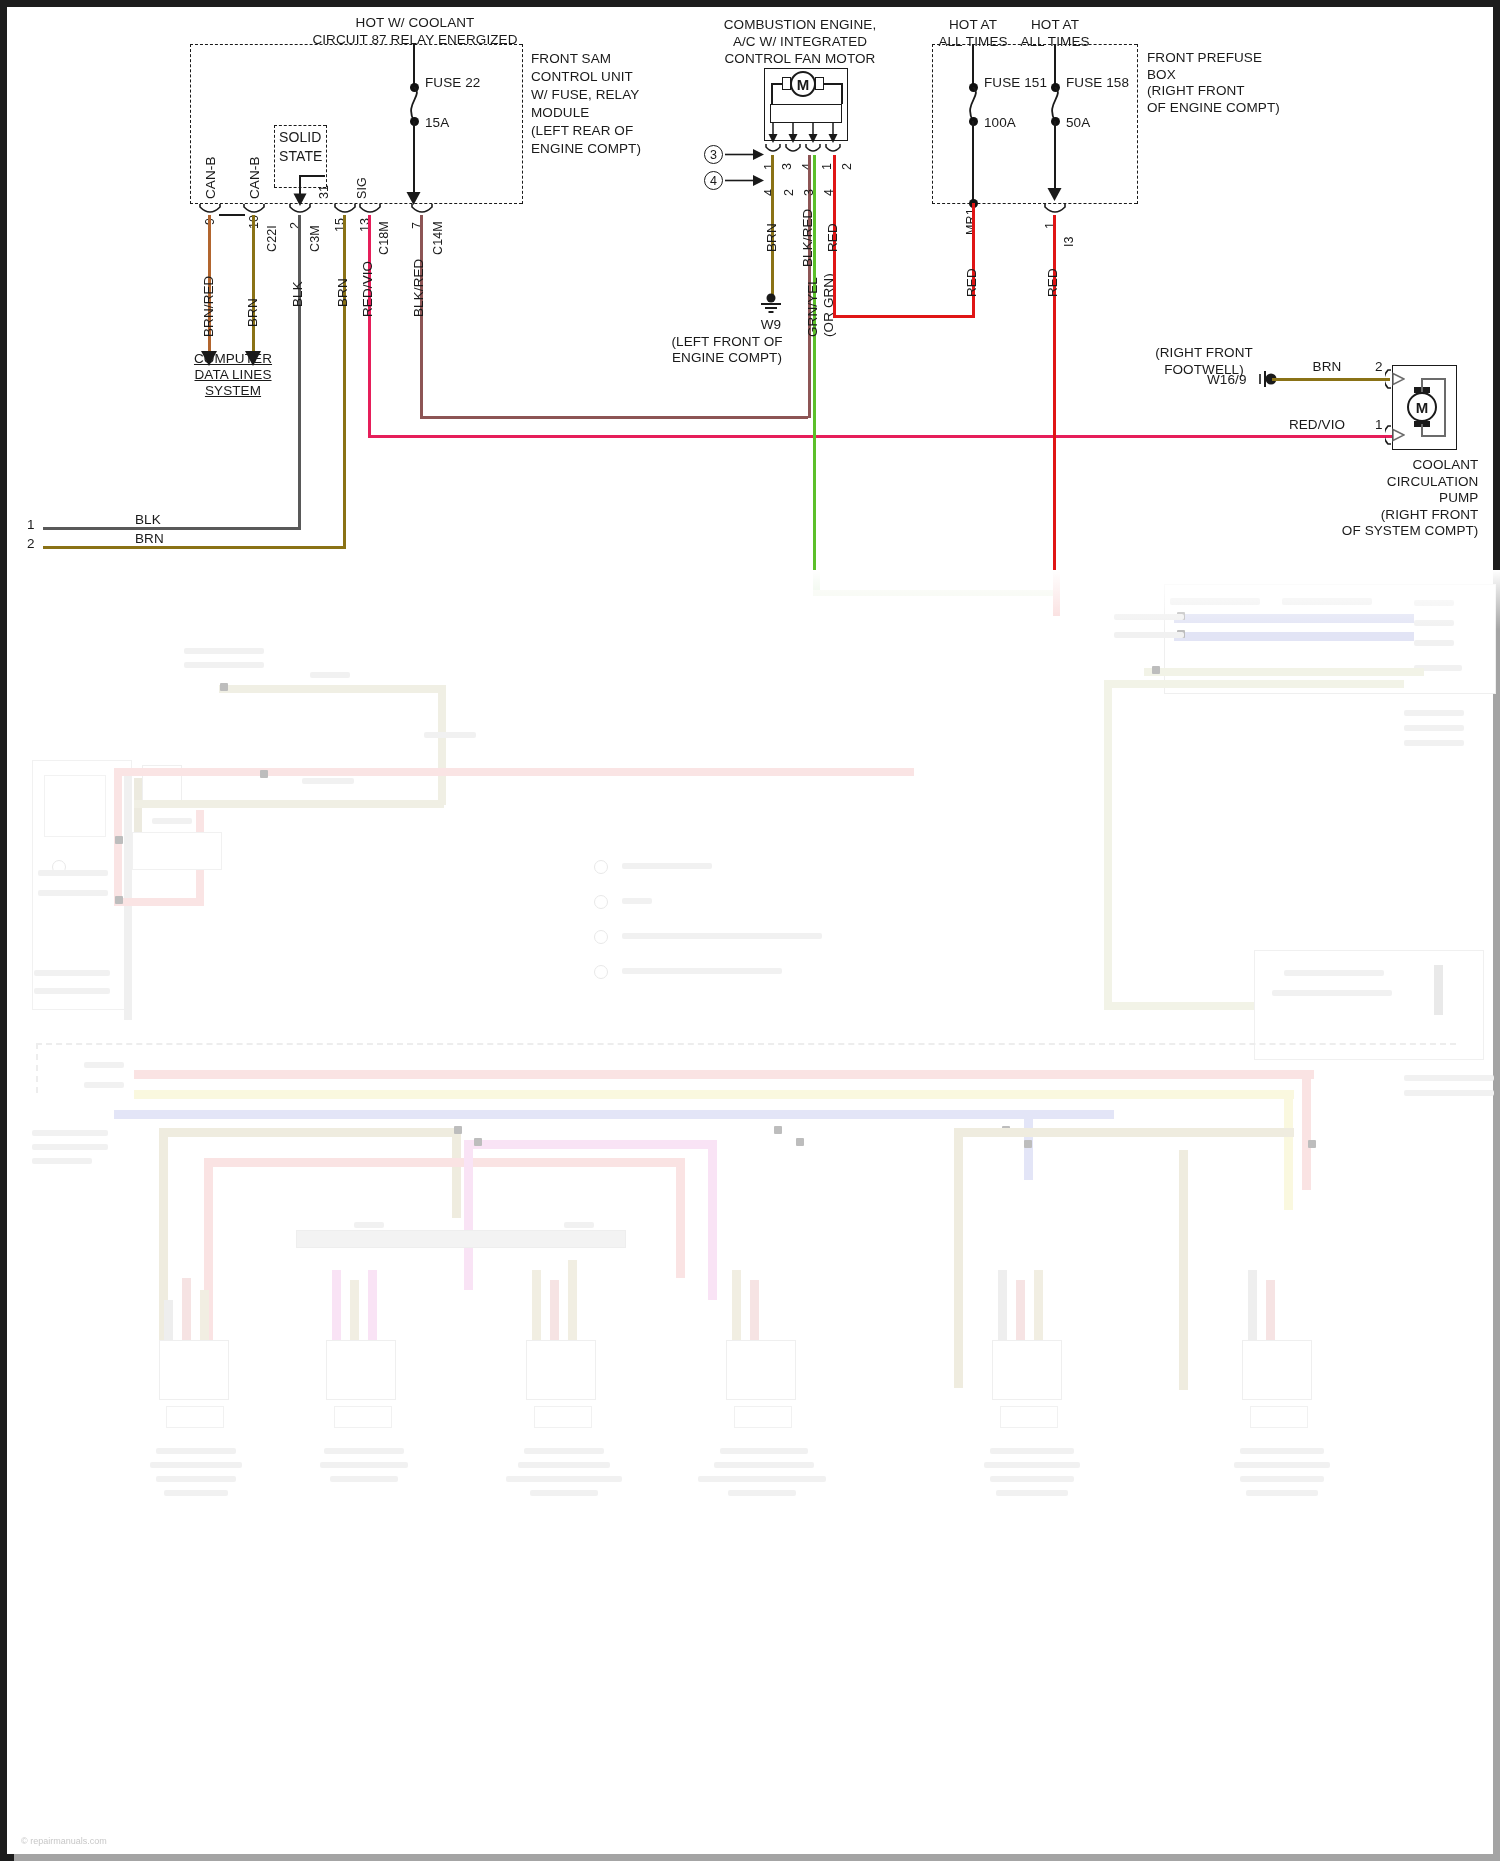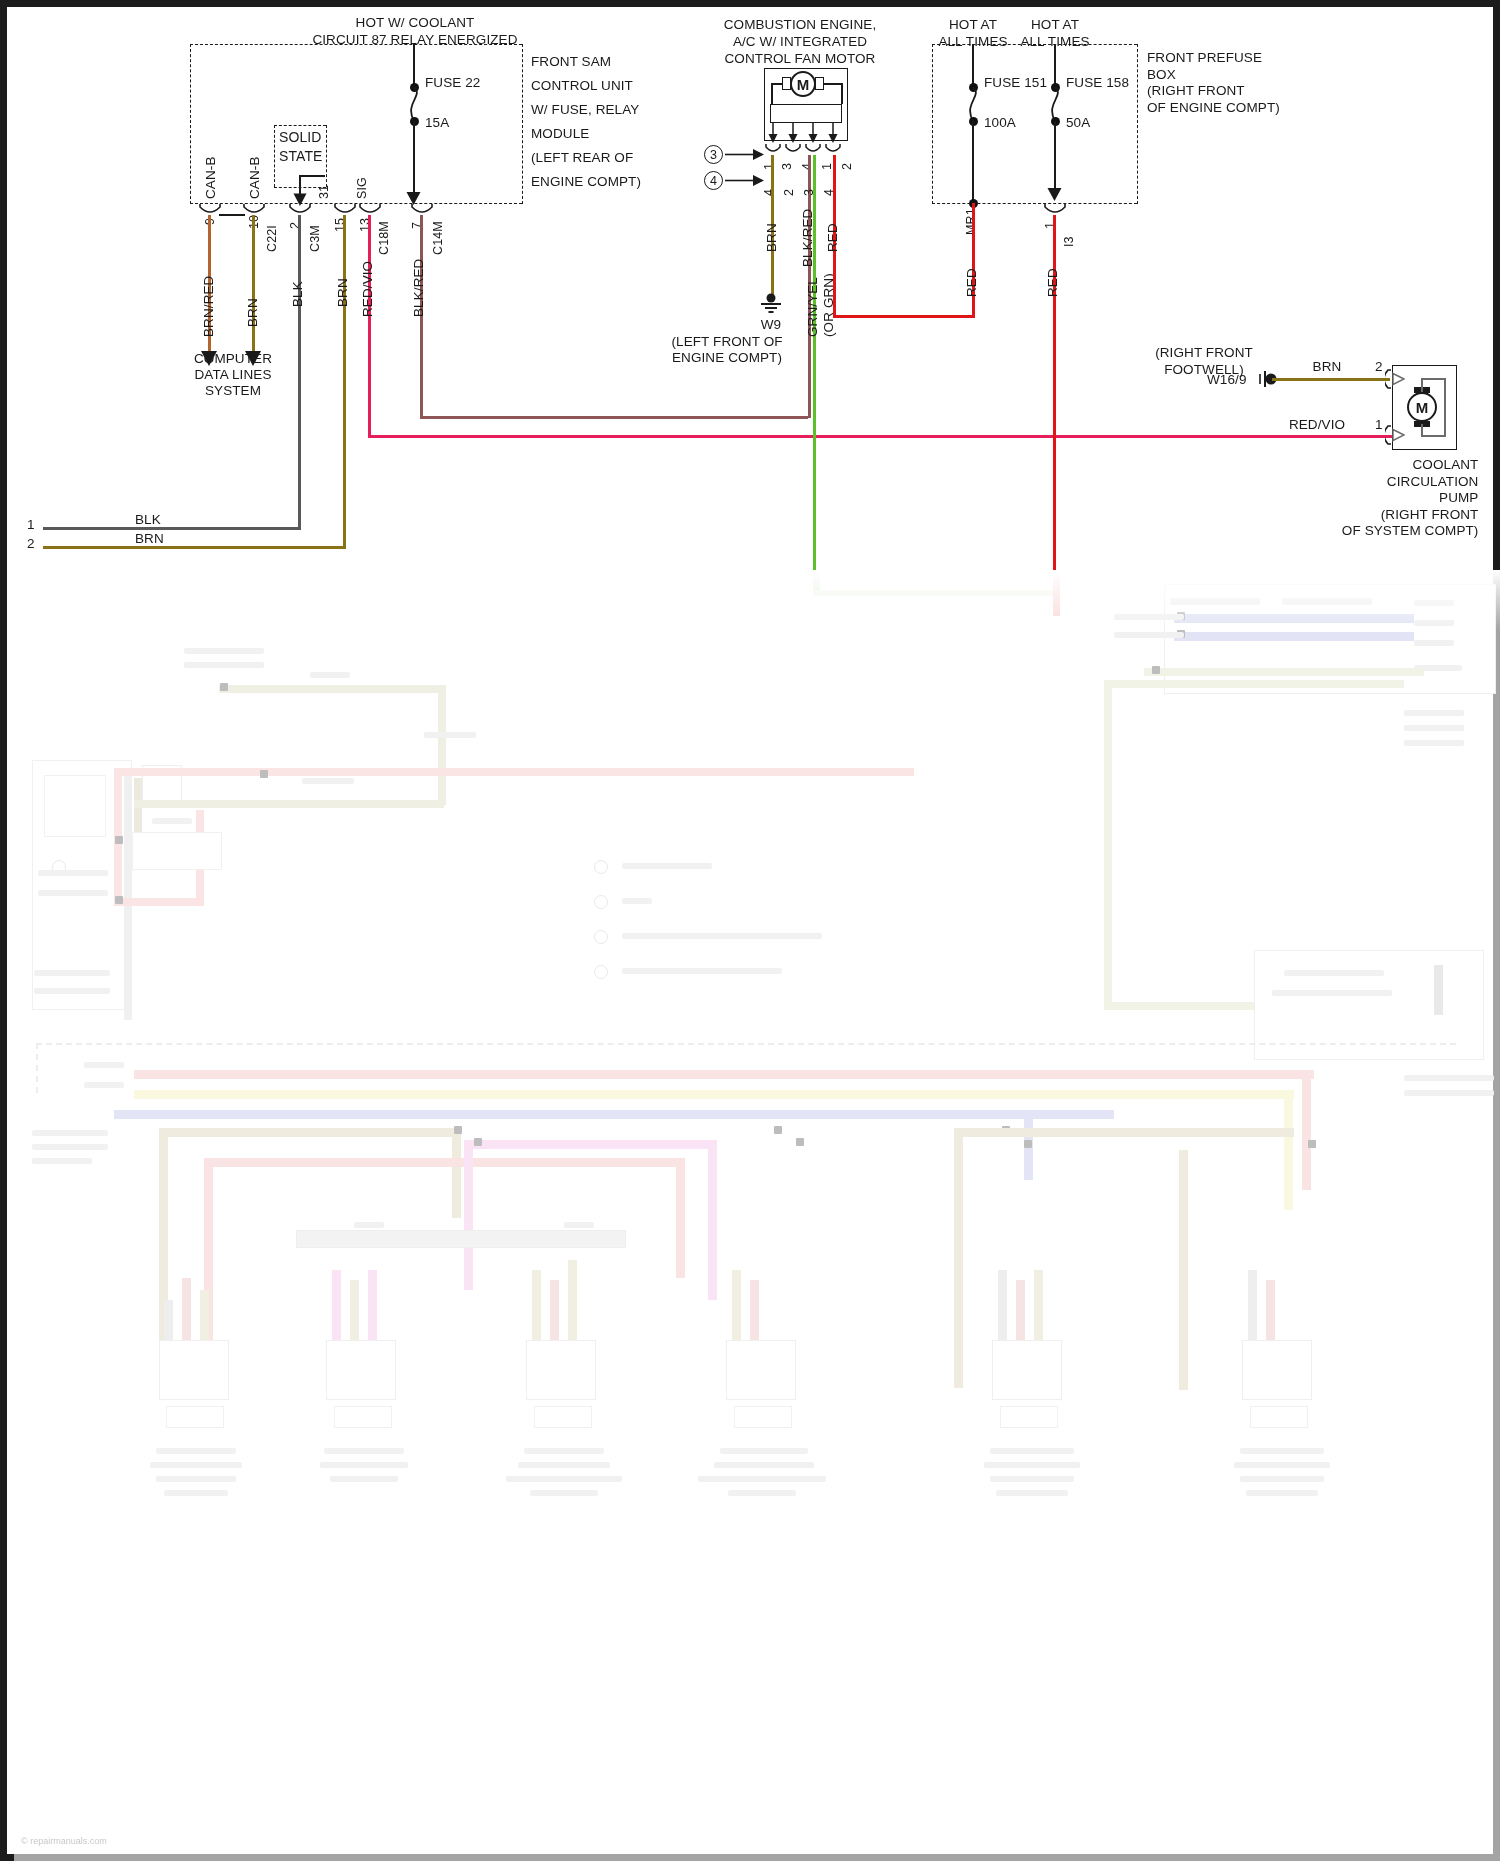--- a/index.html
+++ b/index.html
@@ -79,21 +79,21 @@
   <div class="lbl c" style="left:1048px; top:27px;">ALL TIMES</div>
 
   <div class="dash" style="left:183px; top:37px; width:0; height:160px; border-left-width:1.8px;"></div>
 
   <div class="dash" style="left:183px; top:37px; width:332px; height:0; border-top-width:1.8px;"></div>
 
   <div class="dash" style="left:515px; top:37px; width:0; height:160px; border-left-width:1.8px;"></div>
 
   <div class="dash" style="left:183px; top:196px; width:332px; height:0; border-top-width:1.8px;"></div>
 
-  <div class="lbl" style="left: 524px; top: 43px; line-height: 24px; white-space: pre;">FRONT SAM
+  <div class="lbl" style="left: 524px; top: 43px; line-height: 18px; white-space: pre;">FRONT SAM
 CONTROL UNIT
 W/ FUSE, RELAY
 MODULE
 (LEFT REAR OF
 ENGINE COMPT)</div>
 
   <div class="dash" style="left:267px; top:118px; width:0; height:62px; border-left-width:1.6px;"></div>
   <div class="dash" style="left:267px; top:118px; width:52px; height:0; border-top-width:1.6px;"></div>
   <div class="dash" style="left:319px; top:118px; width:0; height:62px; border-left-width:1.6px;"></div>
   <div class="dash" style="left:267px; top:180px; width:52px; height:0; border-top-width:1.6px;"></div>
@@ -133,21 +133,21 @@
     <path d="M1 1 L1 4 Q11 14 21 4 L21 1" stroke="#1a1a1a" stroke-width="1.6" fill="none"></path>
   </svg>
 
   <div class="w" style="left:212px; top:207px; width:26px; height:1.5px; background:#1a1a1a;"></div>
   <div class="w vw" style="left:245px; top:208px; height:140px; background:#8a7216;"></div>
   <div class="lbl vt" style="left:238px; top:320px;">BRN</div>
   <svg style="position:absolute; left:237px; top:340px;" width="18" height="20" viewBox="0 0 18 20">
     <path d="M9 19 L1 4 L17 4 Z" fill="#1a1a1a"></path>
   </svg>
 
-  <div class="lbl c" style="left: 226px; top: 344px; line-height: 16px; white-space: pre;">COMPUTER
+  <div class="lbl c" style="left: 226px; top: 344px; line-height: 16px; white-space: pre; text-decoration: underline;">COMPUTER
 DATA LINES
 SYSTEM</div>
 
   <div class="w" style="left:292px; top:168px; width:1.7px; height:28px; background:#1a1a1a;"></div>
   <div class="w" style="left:292px; top:168px; width:26px; height:1.7px; background:#1a1a1a;"></div>
   <svg style="position:absolute; left:285px; top:184px;" width="16" height="16" viewBox="0 0 16 16">
     <path d="M8 15 L1.5 2.5 L14.5 2.5 Z" fill="#1a1a1a"></path>
   </svg>
   <svg style="position:absolute; left:282px; top:196px;" width="22" height="14" viewBox="0 0 22 14">
     <path d="M1 1 L1 4 Q11 14 21 4 L21 1" stroke="#1a1a1a" stroke-width="1.6" fill="none"></path>

